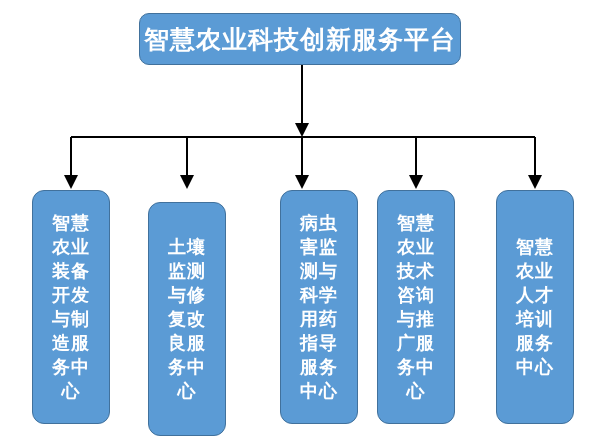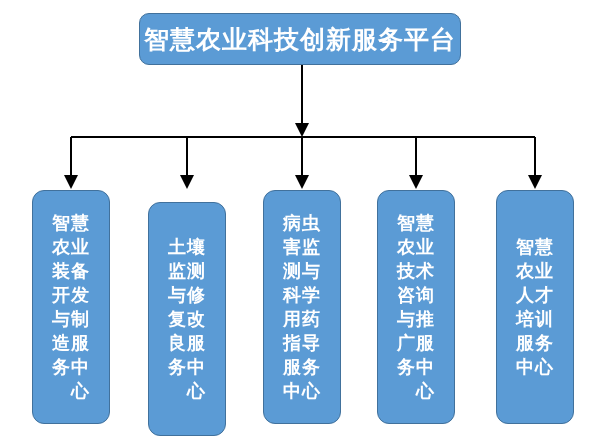--- a/index.html
+++ b/index.html
@@ -26,21 +26,21 @@
   }
   .node {
     position: absolute;
     box-sizing: border-box;
     background: var(--node-fill, #5b9bd5);
     border: 1.5px solid var(--node-border, #41719c);
     color: var(--node-text, #ffffff);
     display: flex;
     align-items: center;
     justify-content: center;
-    text-align: right;
+    text-align: center;
     font-weight: bold;
   }
   .root {
     left: 139px; top: 13px;
     width: 322px; height: 52px;
     border-radius: 10px;
     font-size: 25px;
     letter-spacing: 1px;
     white-space: nowrap;
   }
@@ -48,21 +48,21 @@
     top: 190px;
     width: 78px; height: 234px;
     border-radius: 12px;
     font-size: 18px;
     line-height: 24px;
     white-space: pre-line;
     letter-spacing: 1px;
   }
   .child-1 { left: 32px; }
   .child-2 { left: 148px; margin-top: 12px; }
-  .child-3 { left: 263px; }
+  .child-3 { left: 280px; }
   .child-4 { left: 377px; }
   .child-5 { left: 496px; }
 </style>
 </head>
 <body>
 
 <div class="stage">
 
   <svg class="connectors" viewBox="0 0 600 444" aria-hidden="true">
 

